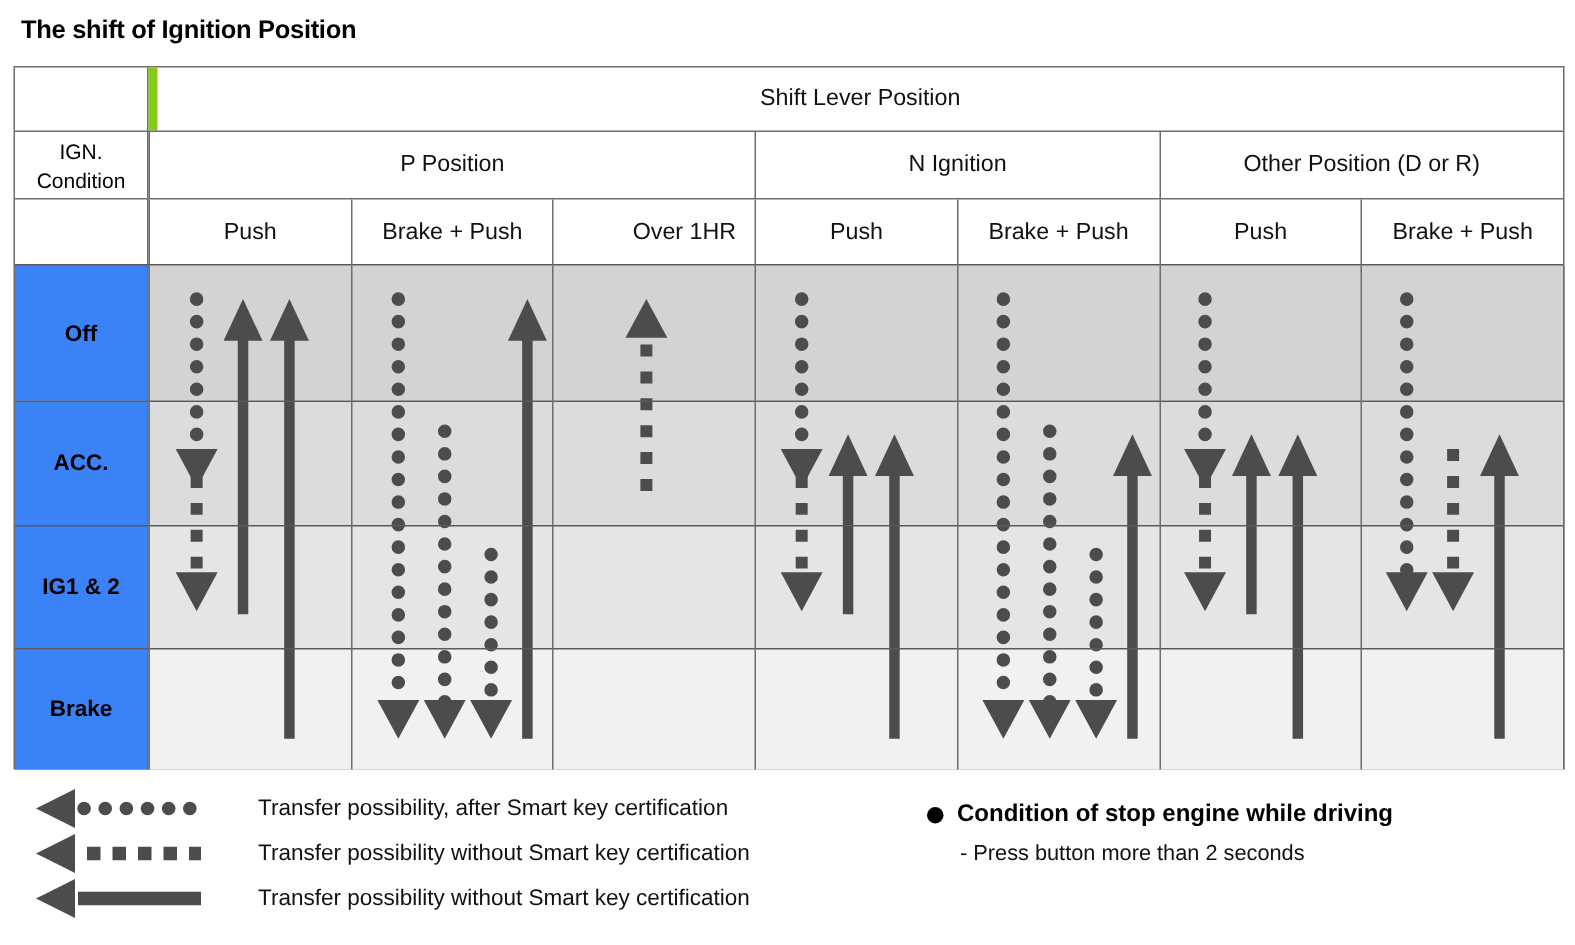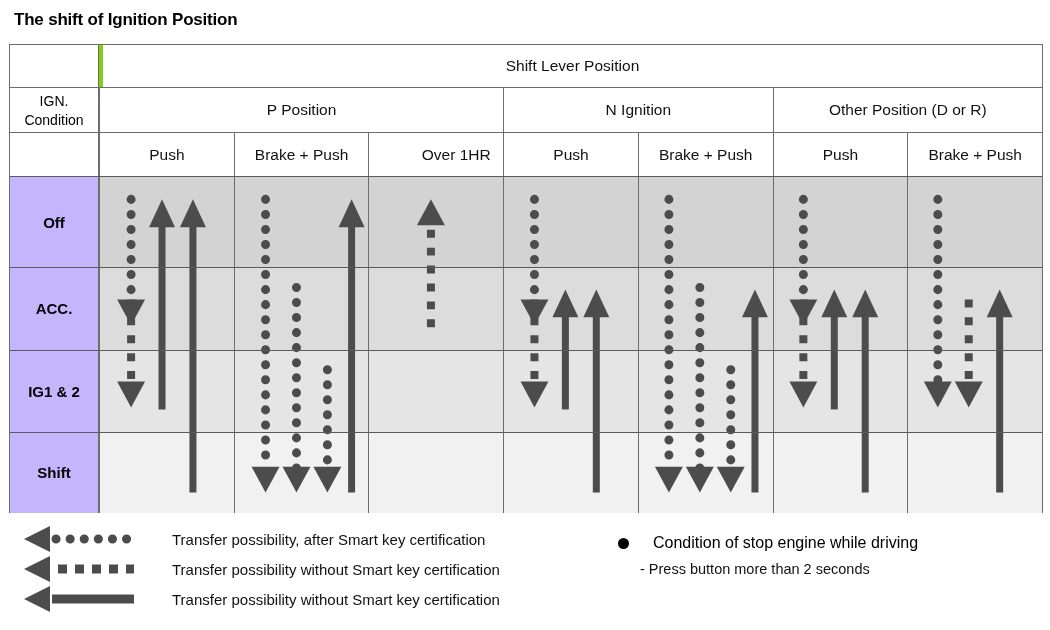--- a/index.html
+++ b/index.html
@@ -39,52 +39,52 @@
     font-size:14px;line-height:1.35;
     border-right:1px solid #6d6d6d;
     box-sizing:border-box;
   }
   
   .brow{position:absolute;left:0;width:100%;box-sizing:border-box;}
   .rowlabel{
     position:absolute;left:0;top:0;width:89px;height:100%;
     display:flex;align-items:center;justify-content:center;
     font-size:15px;font-weight:bold;
-    background:#c4b5fd;
+    background:#3b82f6;
     border-right:1px solid #6d6d6d;
     box-sizing:border-box;
     z-index:4;
   }
   .rowfill{position:absolute;top:0;height:100%;left:89px;right:0;}
   .rowsep{position:absolute;left:0;width:100%;height:1px;background:#5a5a5a;z-index:5;}
   #arrow-layer{position:absolute;left:0;top:0;width:100%;height:100%;z-index:3;}
   
   #legend-left{position:absolute;left:12px;top:524px;width:560px;}
   .lg-row{position:relative;height:30px;}
   .lg-text{position:absolute;left:148px;top:50%;transform:translateY(-50%);
            font-size:15px;color:#111;white-space:nowrap;margin-left:12px;}
   .lg-art{position:absolute;left:0;top:0;width:140px;height:30px;}
   #legend-right{position:absolute;left:618px;top:534px;width:420px;}
-  #cond-title{font-size:16px;font-weight:normal;display:flex;align-items:center;gap:24px;}
+  #cond-title{font-size:16px;font-weight:bold;display:flex;align-items:center;gap:9px;}
   .bullet-dot{width:11px;height:11px;border-radius:50%;background:#000;display:inline-block;flex:none;}
   .cond-line{font-size:14.5px;margin-top:9px;margin-left:22px;color:#111;}
 </style>
 </head>
 <body>
 
 <div id="page-title">The shift of Ignition Position</div>
 
 <div id="matrix">
 
   <div class="ign-label">
     <span>IGN.</span>
     <span>Condition</span>
   </div>
 
-  <div class="hrow" style="top:0;left:89px;right:0;height:42px;border-left:4px solid #84cc16;box-sizing:border-box;">
+  <div class="hrow" style="top:0;left:89px;right:0;height:42px;border-left:6px solid #84cc16;box-sizing:border-box;">
     <div class="hcell noleft" style="left:0;right:0;width:100%;">Shift Lever Position</div>
   </div>
   <div class="bline" style="top:42px;"></div>
 
   <div class="hrow" id="group-band" style="top:43px;height:44px;">
       <div class="hcell" style="left: 89px; width: 404.143px;">
         <span>P Position</span>
       </div>
       <div class="hcell" style="left: 493.143px; width: 269.429px;">
         <span>N Ignition</span>
@@ -138,21 +138,21 @@
       <div class="brow" style="top: 305px; height: 82px;">
         <div class="rowfill" style="background: rgb(229, 229, 229);"></div>
         <div class="rowlabel">
           <span>IG1 &amp; 2</span>
         </div>
       </div>
       <div class="rowsep" style="top: 387px;"></div>
       <div class="brow" style="top: 387px; height: 81px;">
         <div class="rowfill" style="background: rgb(241, 241, 241);"></div>
         <div class="rowlabel">
-          <span>Shift</span>
+          <span>Brake</span>
         </div>
       </div>
     </div>
 
   <svg id="arrow-layer" viewBox="0 0 1034 469" preserveAspectRatio="none">
       <g>
         <line x1="121.33142857142857" x2="121.33142857142857" y1="155" y2="258.5" stroke="#4c4c4c" stroke-width="9" stroke-dasharray="0.1 15" stroke-linecap="round"></line>
         <polygon points="121.33142857142857,281.5 107.33142857142857,255.5 135.33142857142857,255.5" fill="#4c4c4c"></polygon>
       </g>
       <g>

